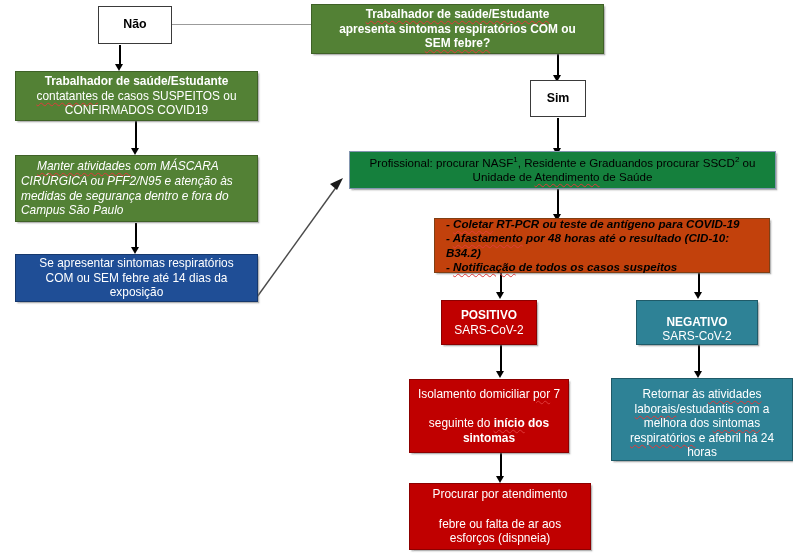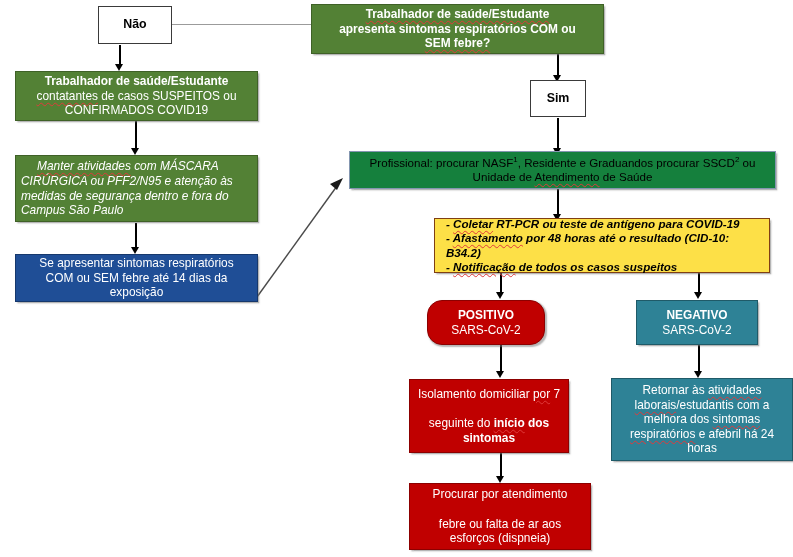--- a/index.html
+++ b/index.html
@@ -24,23 +24,23 @@
     line-height:1.22;
     border:1px solid #7f7f7f;
     box-shadow:1.5px 1.5px 1.5px rgba(120,120,120,0.55);
   }
   .node .txt{width:100%;padding:0 5px;}
 
   
   .green{background:#538135;color:#ffffff;border-color:#3f6127;}
   .blue{background:#1f4e96;color:#ffffff;border-color:#16386c;}
   .lavender{background:#15803d;color:#000000;border-color:#8496b0;}
-  .peach{background:#fde047;color:#000000;border-color:#7f3f14;}
+  .peach{background:#c2410c;color:#000000;border-color:#7f3f14;}
   .red{background:#c00000;color:#ffffff;border-color:#8c0000;}
-  .teal{background:#2e8296;color:#ffffff;border-color:#1f5a68;}
+  .teal{background:#2e8296;color:#ffffff;border-color:#1f5a68;align-items:flex-end;}
   .plain{background:#ffffff;color:#000000;border:1.5px solid #3a3a3a;box-shadow:none;}
 
   
   .b{font-weight:bold;}
   .fs12{font-size:12.4px;}
   .fs11{font-size:11.6px;}
   .fs115{font-size:11.9px;}
   .left{text-align:left;font-style:italic;}
   .sup{font-size:0.68em;vertical-align:super;}
 
@@ -159,21 +159,21 @@
   </div>
 
   <div class="node peach" style="left:434px;top:218px;width:336px;height:55px;">
     <div class="txt left b fs11" style="padding-left:11px">
       <span>- </span><span class="sq">Coletar</span><span> RT-PCR ou teste de antígeno para COVID-19</span><br>
       <span>- </span><span class="sq">Afastamento</span><span> por 48 horas até o resultado (CID-10: B34.2)</span><br>
       <span>- </span><span class="sq">Notificação</span><span> de todos os casos suspeitos</span>
     </div>
   </div>
 
-  <div class="node red" style="left:427px;top:300px;width:118px;height:45px;border-radius:15px;">
+  <div class="node red" style="left:441px;top:300px;width:96px;height:45px;">
     <div class="txt fs115">
       <span class="b">POSITIVO</span><br>
       <span>SARS-CoV-2</span>
     </div>
   </div>
 
   <div class="node teal" style="left:636px;top:300px;width:122px;height:45px;">
     <div class="txt fs115">
       <span class="b">NEGATIVO</span><br>
       <span>SARS-CoV-2</span>

